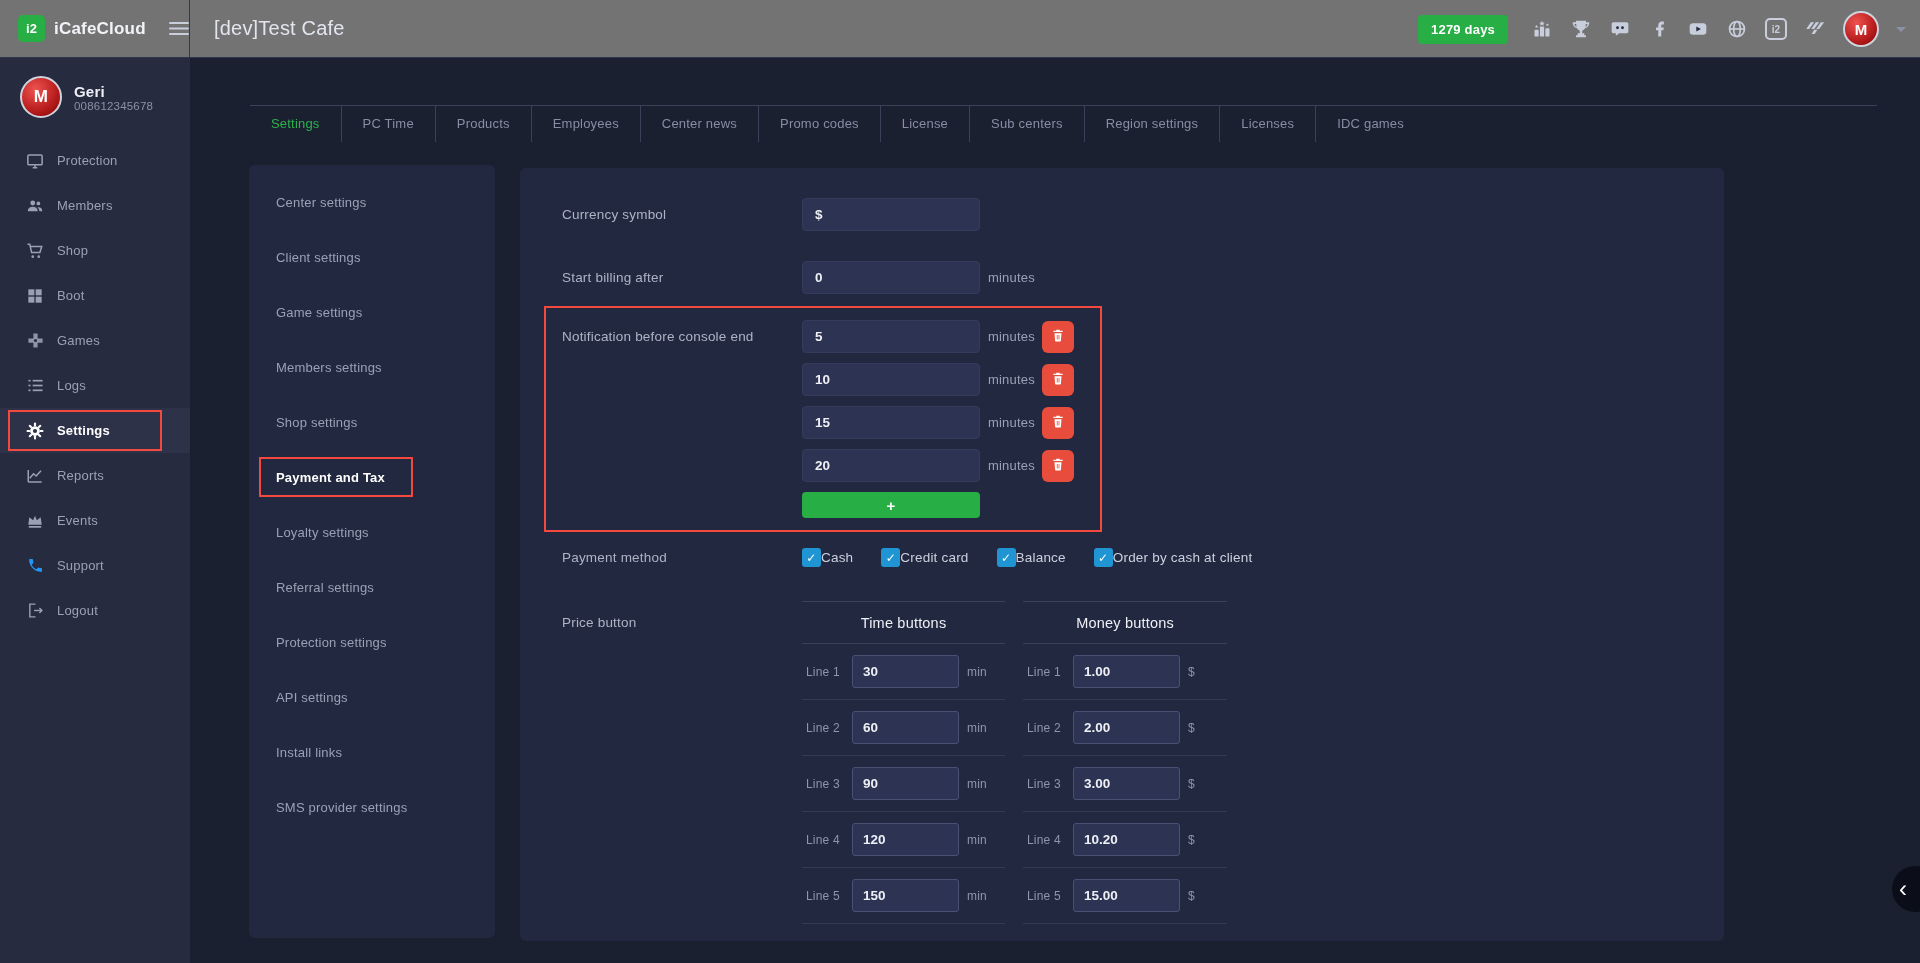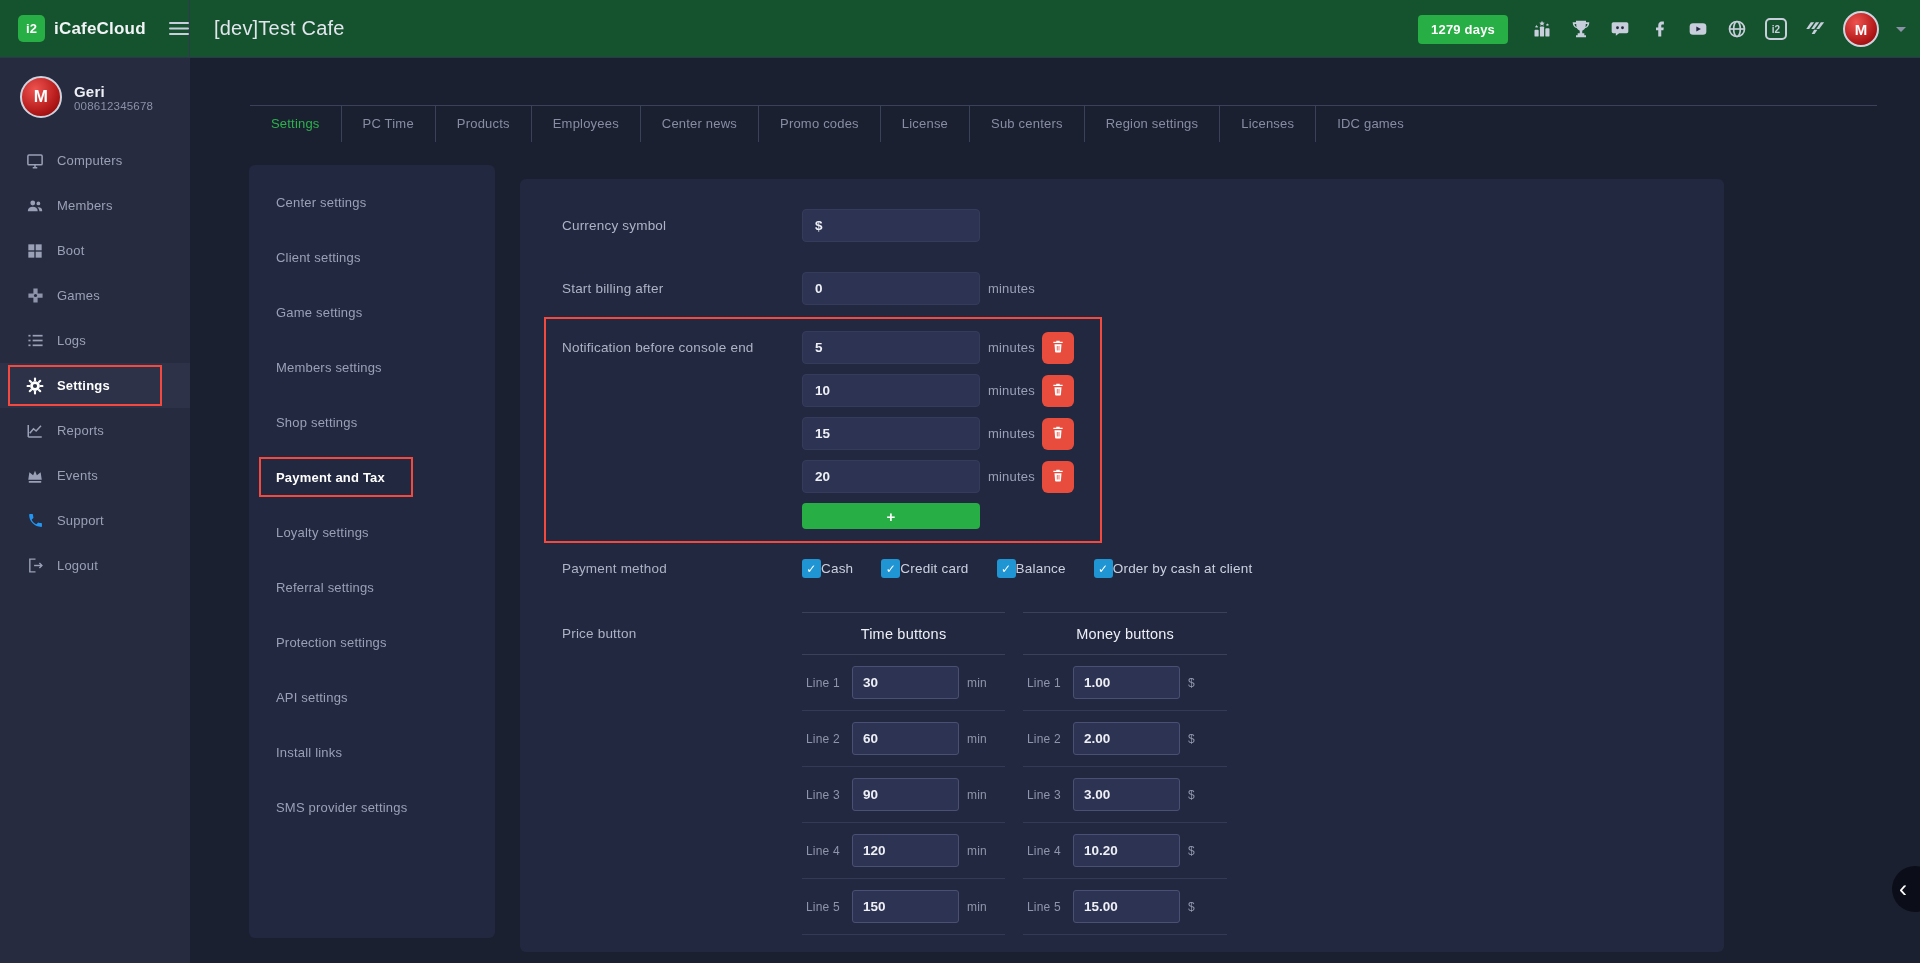--- a/index.html
+++ b/index.html
@@ -7,21 +7,21 @@
   body {
     font-family:"Liberation Sans","DejaVu Sans",sans-serif;
     background:#1b2030; color:#eef0f6; position:relative;
     letter-spacing:.2px;
   }
   .app { position:absolute; inset:0; }
 
   
   .topbar {
     position:absolute; top:0; left:0; width:100%; height:58px;
-    background:#14532d; border-bottom:1px solid #2f3650; z-index:6;
+    background:#737373; border-bottom:1px solid #2f3650; z-index:6;
     display:flex; align-items:center;
   }
   .brand-zone {
     width:190px; height:100%; display:flex; align-items:center;
     padding-left:18px; border-right:1px solid #323850; gap:9px; flex:none;
   }
   .logo-mark {
     width:27px; height:27px; background:#27ae44; border-radius:5px;
     color:#fff; font-weight:bold; font-size:13px;
     display:flex; align-items:center; justify-content:center; flex:none;
@@ -101,21 +101,21 @@
     background:#222840; border-radius:6px; padding-top:10px; z-index:3;
   }
   .sub-item {
     height:55px; display:flex; align-items:center; padding-left:27px;
     font-size:13px; color:#9aa0b5; cursor:pointer; position:relative;
   }
   .sub-item.active { color:#ffffff; font-weight:bold; }
   .sub-item.active .red-frame { left:10px; right:82px; top:7px; bottom:8px; }
 
   .main-panel {
-    position:absolute; left:520px; top:179px; width:1204px; height:773px;
+    position:absolute; left:520px; top:168px; width:1204px; height:773px;
     background:#222840; border-radius:6px; overflow:hidden;
     padding:30px 0 0 42px; z-index:3;
   }
   .frow { display:flex; align-items:center; }
   .flabel { width:240px; font-size:13.5px; color:#aeb3c5; flex:none; }
   .inp {
     width:178px; height:33px; background:#2d3352; border:1px solid #353b5a;
     border-radius:4px; color:#eef0f6; font-size:13.5px; font-weight:bold;
     padding:0 12px; outline:none; font-family:inherit;
   }
@@ -257,32 +257,42 @@
     </div>
     <nav class="nav">
       <div class="nav-item">
         <span class="nicon">
           <svg width="18" height="18" viewBox="0 0 24 24" fill="none" stroke="#9aa0b5" stroke-width="2">
               <rect x="2.5" y="4" width="19" height="13" rx="1.5"></rect>
               <line x1="9" y1="21" x2="15" y2="21"></line>
               <line x1="12" y1="17" x2="12" y2="21"></line>
             </svg>
         </span>
-        <span>Computers</span>
+        <span>Protection</span>
       </div>
       <div class="nav-item">
         <span class="nicon">
           <svg width="18" height="18" viewBox="0 0 24 24" fill="#9aa0b5">
               <circle cx="9" cy="8" r="3.2"></circle>
               <path d="M2.5 18c0-3 3-5 6.5-5s6.5 2 6.5 5v1h-13v-1z"></path>
               <circle cx="16.5" cy="8.5" r="2.5"></circle>
               <path d="M16.5 13.5c2.8 0 5 1.7 5 4.2v1.3h-3.6c-.2-2.3-1.1-4-2.6-5.2.4-.2.8-.3 1.2-.3z"></path>
             </svg>
         </span>
         <span>Members</span>
+      </div>
+      <div class="nav-item">
+        <span class="nicon">
+          <svg width="18" height="18" viewBox="0 0 24 24" fill="none" stroke="#9aa0b5" stroke-width="2">
+              <path d="M2 3h3l2.5 11h11L21 6H6"></path>
+              <circle cx="9" cy="19.5" r="1.8" fill="#9aa0b5" stroke="none"></circle>
+              <circle cx="17" cy="19.5" r="1.8" fill="#9aa0b5" stroke="none"></circle>
+            </svg>
+        </span>
+        <span>Shop</span>
       </div>
       <div class="nav-item">
         <span class="nicon">
           <svg width="16" height="16" viewBox="0 0 24 24" fill="#9aa0b5">
               <rect x="2" y="2" width="9" height="9"></rect>
               <rect x="13" y="2" width="9" height="9"></rect>
               <rect x="2" y="13" width="9" height="9"></rect>
               <rect x="13" y="13" width="9" height="9"></rect>
             </svg>
         </span>

